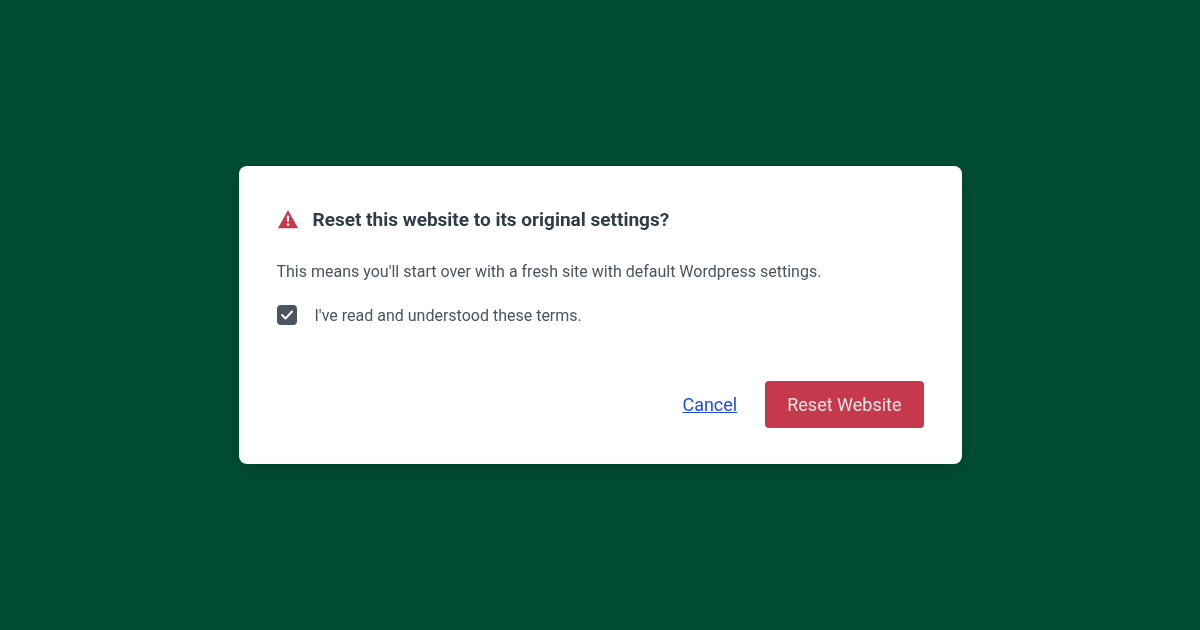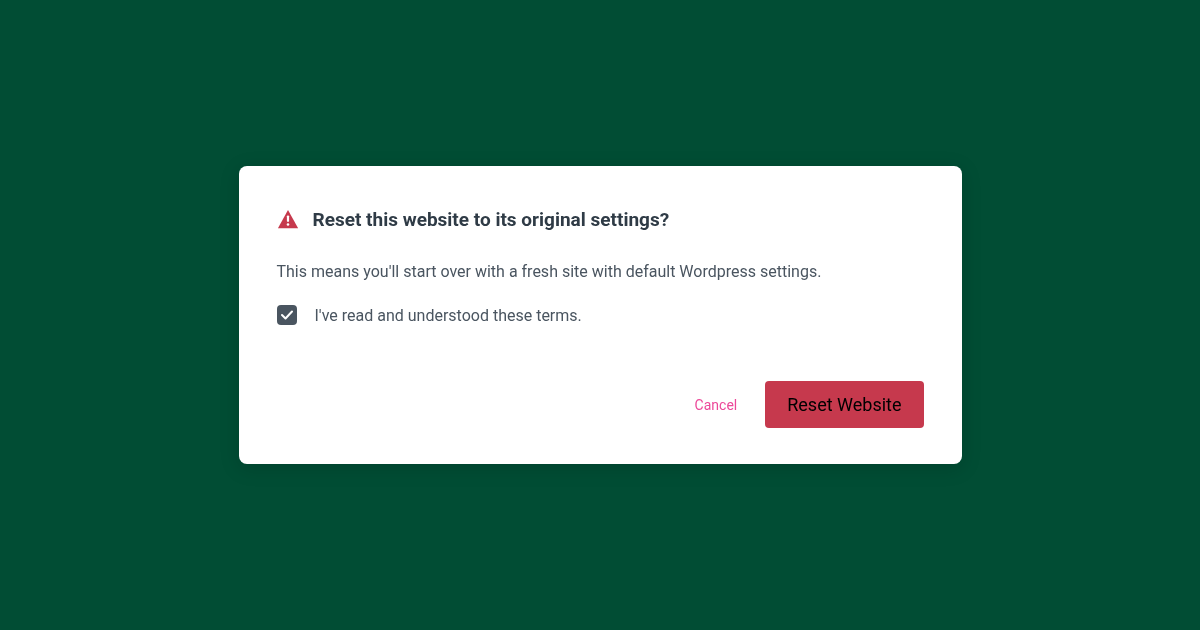--- a/index.html
+++ b/index.html
@@ -75,30 +75,31 @@
     }
     .dialog-footer {
       display: flex;
       justify-content: flex-end;
       align-items: center;
       gap: 24px;
     }
     .btn-cancel {
       background: none;
       border: none;
-      font-size: 14px;
-      color: #ec4899;
+      font-size: 18px;
+      color: #1d4ed8;
       cursor: pointer;
       font-family: inherit;
       padding: 12px 4px;
+      text-decoration: underline;
     }
     .btn-primary {
       background-color: #c6394d;
       border: none;
-      color: #000000;
+      color: #e5e5e5;
       font-size: 18px;
       padding: 13px 22px;
       border-radius: 4px;
       cursor: pointer;
       font-family: inherit;
       font-weight: 400;
     }
   </style>
 </head>
 <body>

